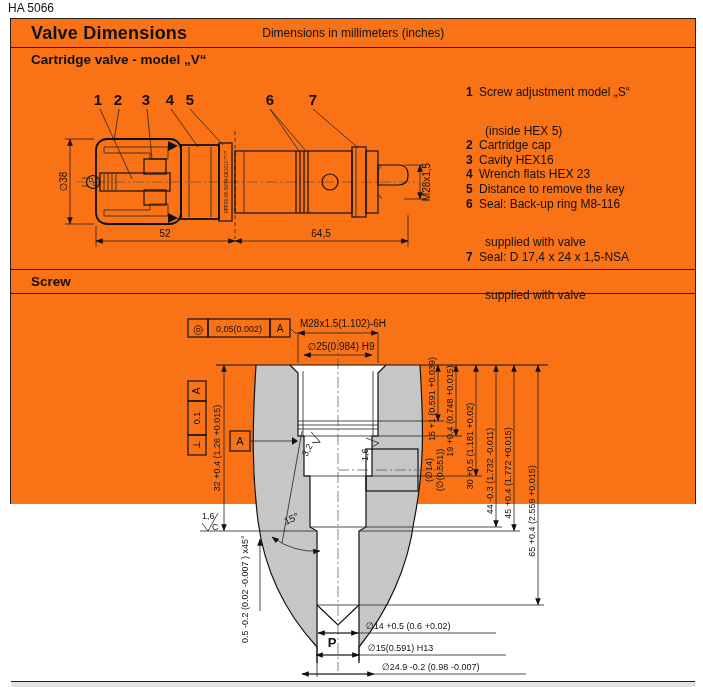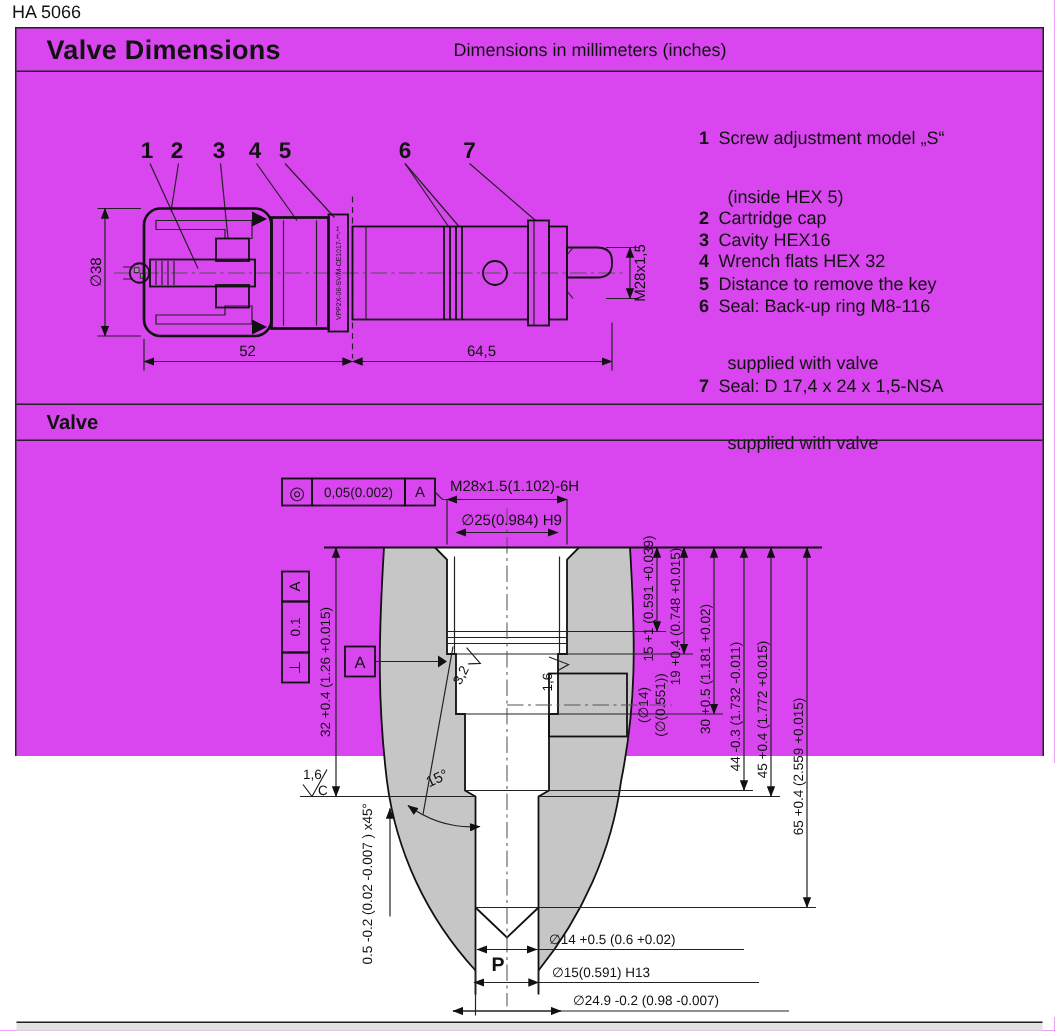--- a/index.html
+++ b/index.html
@@ -4,28 +4,28 @@
 <style>
   html,body{margin:0;padding:0;}
   body{
     width:703px;height:687px;position:relative;background:#fff;
     font-family:"Liberation Sans","DejaVu Sans",sans-serif;color:#111;
     overflow:hidden;
   }
   .doc-code{position:absolute;left:8px;top:1px;font-size:12px;text-align:center;}
   .outer-frame{
     position:absolute;left:10px;top:18px;width:686px;height:486px;
-    border:1.5px solid #222;border-bottom:none;box-sizing:border-box;background:#d946ef;
+    border:1.5px solid #222;border-bottom:none;box-sizing:border-box;background:#f97316;
   }
   .header-bar{
     position:absolute;left:0;top:0;width:100%;height:29px;
     border-bottom:1.5px solid #222;box-sizing:border-box;display:flex;align-items:center;
   }
   .header-bar .title{font-size:18px;font-weight:bold;margin-left:20px;letter-spacing:.2px;}
-  .header-bar .units{font-size:12px;margin-left:115px;}
+  .header-bar .units{font-size:12px;margin-left:75px;}
   .sec-heading{position:absolute;left:20px;top:33px;font-size:13.5px;font-weight:bold;}
   .legend{position:absolute;left:455px;top:66px;width:230px;font-size:12px;line-height:14.6px;}
   .legend .row{display:flex;}
   .legend .num{width:13px;font-weight:bold;flex:0 0 13px;}
   .legend .txt{flex:1;}
   .legend .ind1{padding-left:19px;margin-top:24px;}
   .legend .ind2{padding-left:50px;}
   .cavity-rule-top{position:absolute;left:0;top:250px;width:100%;border-top:1.2px solid #222;}
   .cavity-heading{position:absolute;left:20px;top:255px;font-size:13.5px;font-weight:bold;}
   .cavity-rule-bot{position:absolute;left:0;top:274px;width:100%;border-top:1.2px solid #222;}
@@ -45,20 +45,21 @@
 
 <div class="doc-code">HA 5066</div>
 
 <div class="outer-frame">
 
   <div class="header-bar">
     <span class="title">Valve Dimensions</span>
     <span class="units">Dimensions in millimeters (inches)</span>
   </div>
 
+  <div class="sec-heading">Cartridge valve - model „V“</div>
 
   <svg style="left:45px;top:70px" width="400" height="172" viewBox="0 0 400 172">
     <defs>
       <marker id="ar1" markerWidth="9" markerHeight="7" refX="8.5" refY="3.5" orient="auto-start-reverse">
         <path d="M0,0 L9,3.5 L0,7 z" fill="#111"></path>
       </marker>
     </defs>
 
     <line class="cl" x1="20" y1="93" x2="360" y2="93"></line>
 
@@ -173,21 +174,21 @@
     <div class="row">
       <span class="num">2</span>
       <span class="txt">Cartridge cap</span>
       </div>
     <div class="row">
       <span class="num">3</span>
       <span class="txt">Cavity HEX16</span>
       </div>
     <div class="row">
       <span class="num">4</span>
-      <span class="txt">Wrench flats HEX 32</span>
+      <span class="txt">Wrench flats HEX 23</span>
       </div>
     <div class="row">
       <span class="num">5</span>
       <span class="txt">Distance to remove the key</span>
       </div>
     <div class="row">
       <span class="num">6</span>
       <span class="txt">Seal: Back-up ring M8-116</span>
       </div>
     <div class="row">
@@ -196,21 +197,21 @@
     <div class="row">
       <span class="num">7</span>
       <span class="txt">Seal: D 17,4 x 24 x 1,5-NSA</span>
       </div>
     <div class="row">
         <span class="txt ind1">supplied with valve</span>
       </div>
   </div>
 
   <div class="cavity-rule-top"></div>
-  <div class="cavity-heading">Valve</div>
+  <div class="cavity-heading">Screw</div>
   <div class="cavity-rule-bot"></div>
 
   <svg style="left:175px;top:292px" width="385" height="368" viewBox="0 0 385 368">
     <defs>
       <marker id="ar2" markerWidth="9" markerHeight="7" refX="8.5" refY="3.5" orient="auto-start-reverse">
         <path d="M0,0 L9,3.5 L0,7 z" fill="#111"></path>
       </marker>
     </defs>
 
     <path fill="#c6c6c6" stroke="none" d="M70,54 C66,120 66,160 72,210 C78,256 98,300 131,336 L173,336 C202,300 222,256 228,210 C238,160 238,120 234,54 Z"></path>

